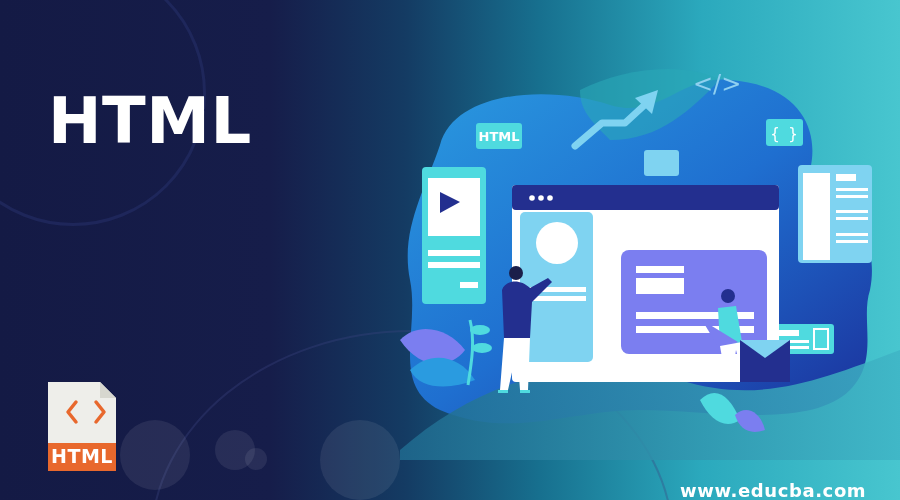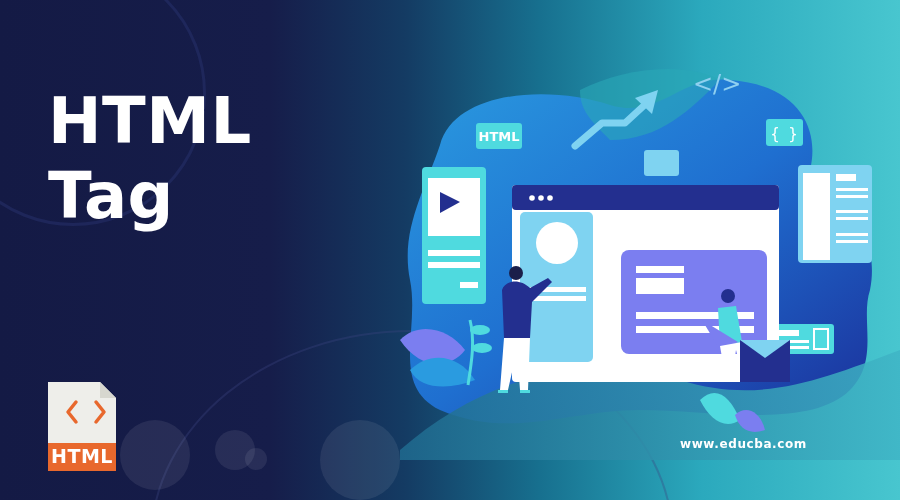--- a/index.html
+++ b/index.html
@@ -10,41 +10,40 @@
   }
   .glow { position: absolute; border-radius: 50%; }
   .title {
     position: absolute; left: 48px; top: 84px; margin: 0;
     color: #ffffff; font-weight: bold; font-size: 64px; line-height: 75px;
     font-family: "DejaVu Sans", sans-serif; letter-spacing: 0.5px;
   }
   .title span { display: block; }
   .file-icon { position: absolute; left: 48px; top: 382px; width: 68px; height: 89px; }
   .site-url {
-    position: absolute; left: 680px; top: 437px; color: #ffffff;
-    font-weight: bold; font-size: 12px; letter-spacing: 0.6px;
+    position: absolute; left: 680px; top: 480px; color: #ffffff;
+    font-weight: bold; font-size: 18px; letter-spacing: 0.6px;
   }
   .illustration { position: absolute; left: 380px; top: 50px; width: 520px; height: 410px; }
   .bubble { position: absolute; border-radius: 50%; background: rgba(255,255,255,0.08); }
 </style>
 </head>
 <body>
 
 <div class="banner">
 
   <div class="glow" style="left:-60px; top:-40px; width:260px; height:260px; border:3px solid rgba(40,50,110,0.5);"></div>
   <div class="glow" style="left:150px; top:330px; width:520px; height:420px; border:2px solid rgba(60,70,130,0.35);"></div>
   <div class="bubble" style="left:120px; top:420px; width:70px; height:70px;"></div>
   <div class="bubble" style="left:215px; top:430px; width:40px; height:40px;"></div>
   <div class="bubble" style="left:245px; top:448px; width:22px; height:22px;"></div>
   <div class="bubble" style="left:320px; top:420px; width:80px; height:80px;"></div>
 
   <h1 class="title">
     <span>HTML</span>
-    <span>Tag</span>
   </h1>
 
   <div class="file-icon">
     <svg width="68" height="89" viewBox="0 0 68 89">
       <path d="M0 0 H52 L68 16 V89 H0 Z" fill="#eeeeea"></path>
       <path d="M52 0 V16 H68 Z" fill="#d7d7cf"></path>
       <polyline points="28,20 20,30 28,40" fill="none" stroke="#e8682d" stroke-width="3.5" stroke-linecap="round" stroke-linejoin="round"></polyline>
       <polyline points="48,20 56,30 48,40" fill="none" stroke="#e8682d" stroke-width="3.5" stroke-linecap="round" stroke-linejoin="round"></polyline>
       <rect x="0" y="61" width="68" height="28" fill="#e8682d"></rect>
     </svg>

